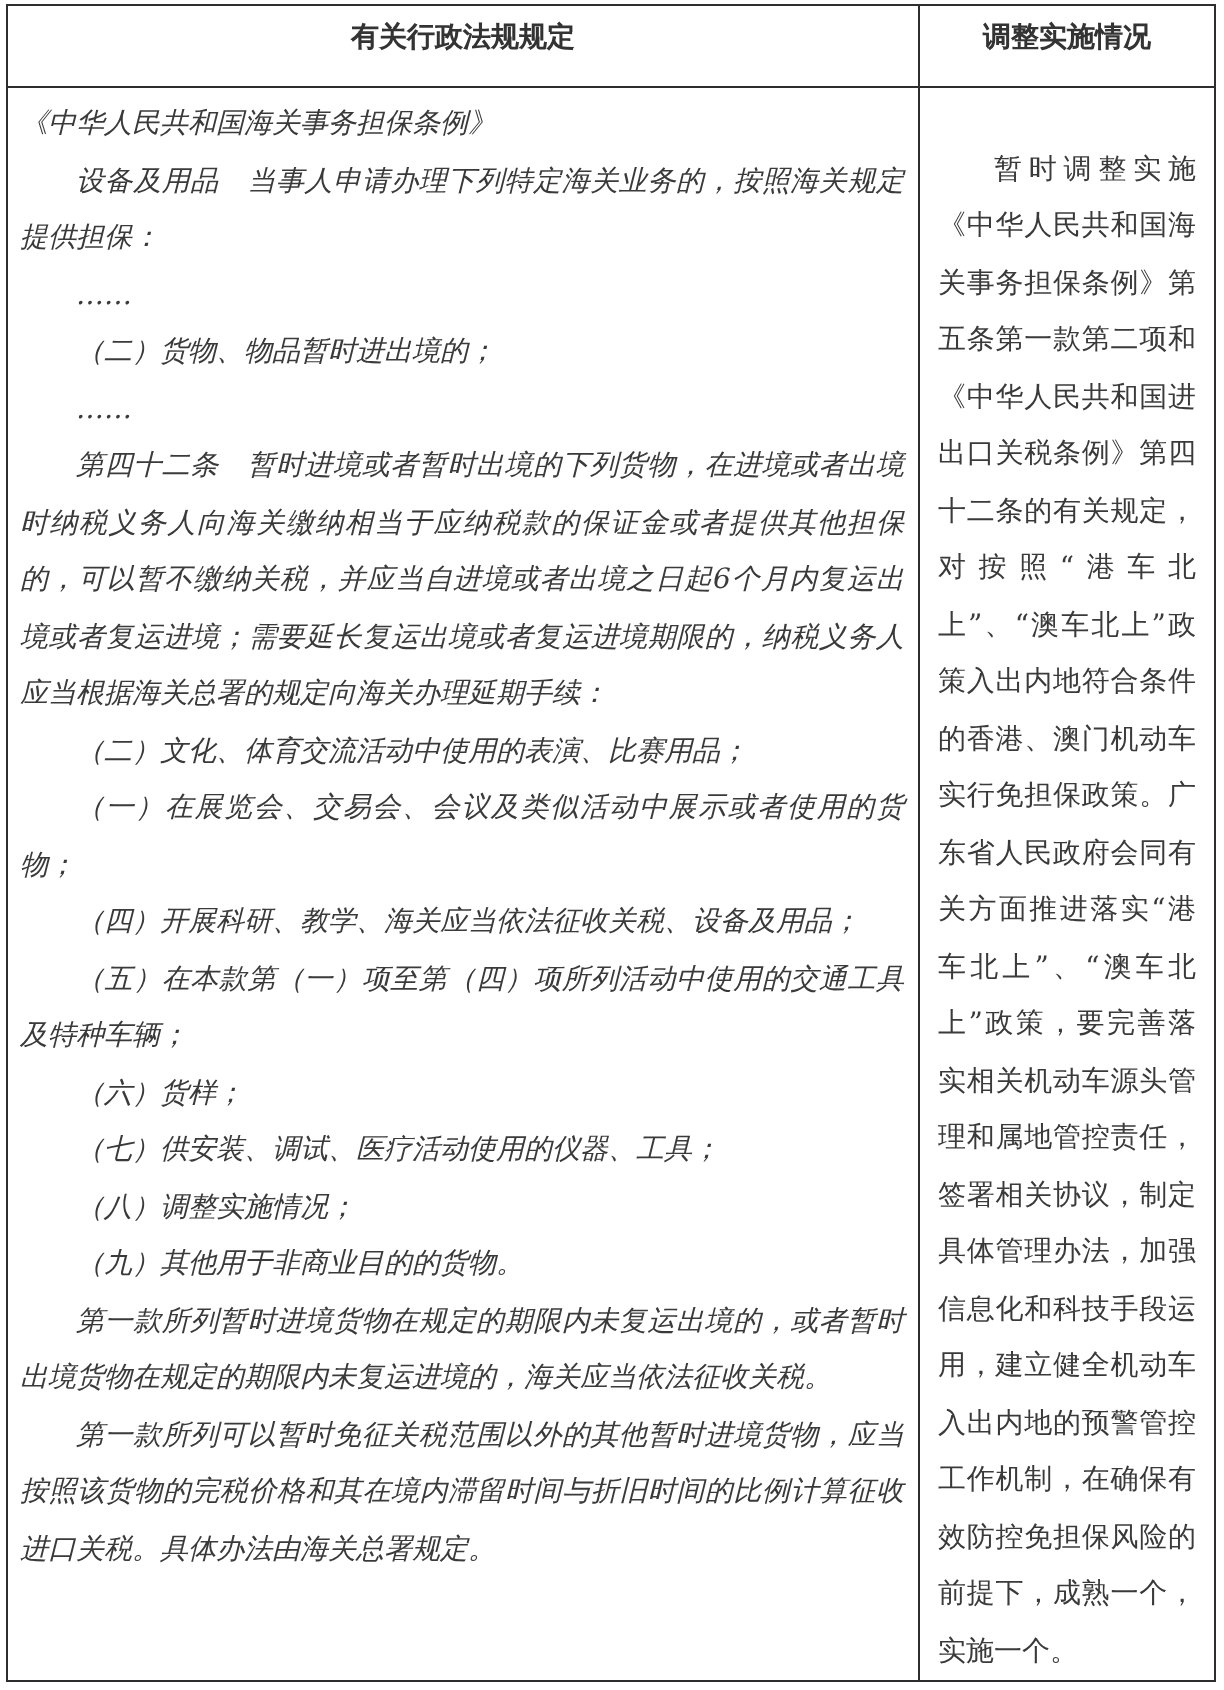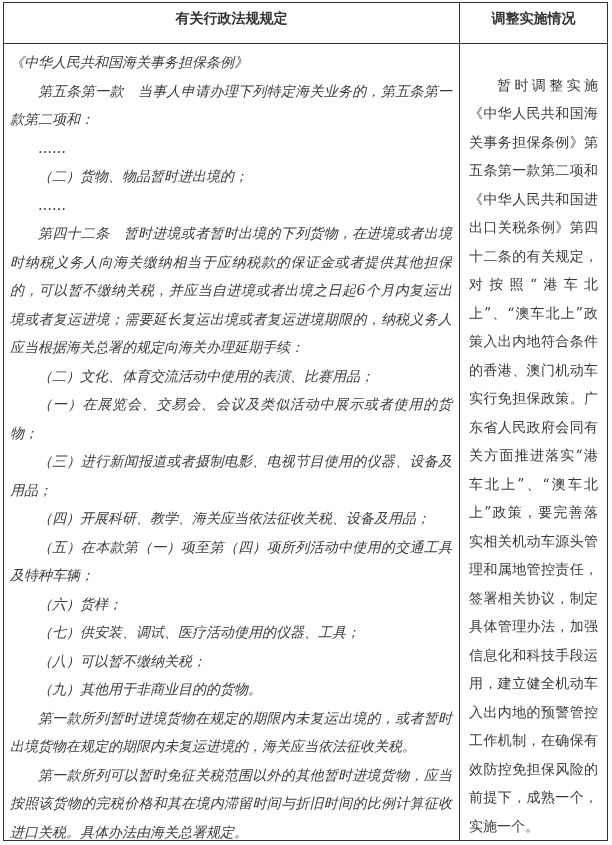--- a/index.html
+++ b/index.html
@@ -72,33 +72,32 @@
 </style>
 </head>
 <body>
 
 <div class="page">
   <div class="reg-table">
     <div class="hcell left">有关行政法规规定</div>
     <div class="hcell right">调整实施情况</div>
     <div class="bcell left">
         <p class="para">《中华人民共和国海关事务担保条例》</p>
-        <p class="para indent">第五条第一款　当事人申请办理下列特定海关业务的，第五条第一款第二项和：</p>
+        <p class="para indent">设备及用品　当事人申请办理下列特定海关业务的，按照海关规定提供担保：</p>
         <p class="para indent">……</p>
         <p class="para indent">（二）货物、物品暂时进出境的；</p>
         <p class="para indent">……</p>
         <p class="para indent">第四十二条　暂时进境或者暂时出境的下列货物，在进境或者出境时纳税义务人向海关缴纳相当于应纳税款的保证金或者提供其他担保的，可以暂不缴纳关税，并应当自进境或者出境之日起6个月内复运出境或者复运进境；需要延长复运出境或者复运进境期限的，纳税义务人应当根据海关总署的规定向海关办理延期手续：</p>
         <p class="para indent">（二）文化、体育交流活动中使用的表演、比赛用品；</p>
         <p class="para indent">（一）在展览会、交易会、会议及类似活动中展示或者使用的货物；</p>
-        <p class="para indent">（三）进行新闻报道或者摄制电影、电视节目使用的仪器、设备及用品；</p>
         <p class="para indent">（四）开展科研、教学、海关应当依法征收关税、设备及用品；</p>
         <p class="para indent">（五）在本款第（一）项至第（四）项所列活动中使用的交通工具及特种车辆；</p>
         <p class="para indent">（六）货样；</p>
         <p class="para indent">（七）供安装、调试、医疗活动使用的仪器、工具；</p>
-        <p class="para indent">（八）可以暂不缴纳关税；</p>
+        <p class="para indent">（八）调整实施情况；</p>
         <p class="para indent">（九）其他用于非商业目的的货物。</p>
         <p class="para indent">第一款所列暂时进境货物在规定的期限内未复运出境的，或者暂时出境货物在规定的期限内未复运进境的，海关应当依法征收关税。</p>
         <p class="para indent">第一款所列可以暂时免征关税范围以外的其他暂时进境货物，应当按照该货物的完税价格和其在境内滞留时间与折旧时间的比例计算征收进口关税。具体办法由海关总署规定。</p>
       </div>
     <div class="bcell right">
         <p class="para indent">暂时调整实施《中华人民共和国海关事务担保条例》第五条第一款第二项和《中华人民共和国进出口关税条例》第四十二条的有关规定，对按照“港车北上”、“澳车北上”政策入出内地符合条件的香港、澳门机动车实行免担保政策。广东省人民政府会同有关方面推进落实“港车北上”、“澳车北上”政策，要完善落实相关机动车源头管理和属地管控责任，签署相关协议，制定具体管理办法，加强信息化和科技手段运用，建立健全机动车入出内地的预警管控工作机制，在确保有效防控免担保风险的前提下，成熟一个，实施一个。</p>
       </div>
   </div>
 </div>
 

